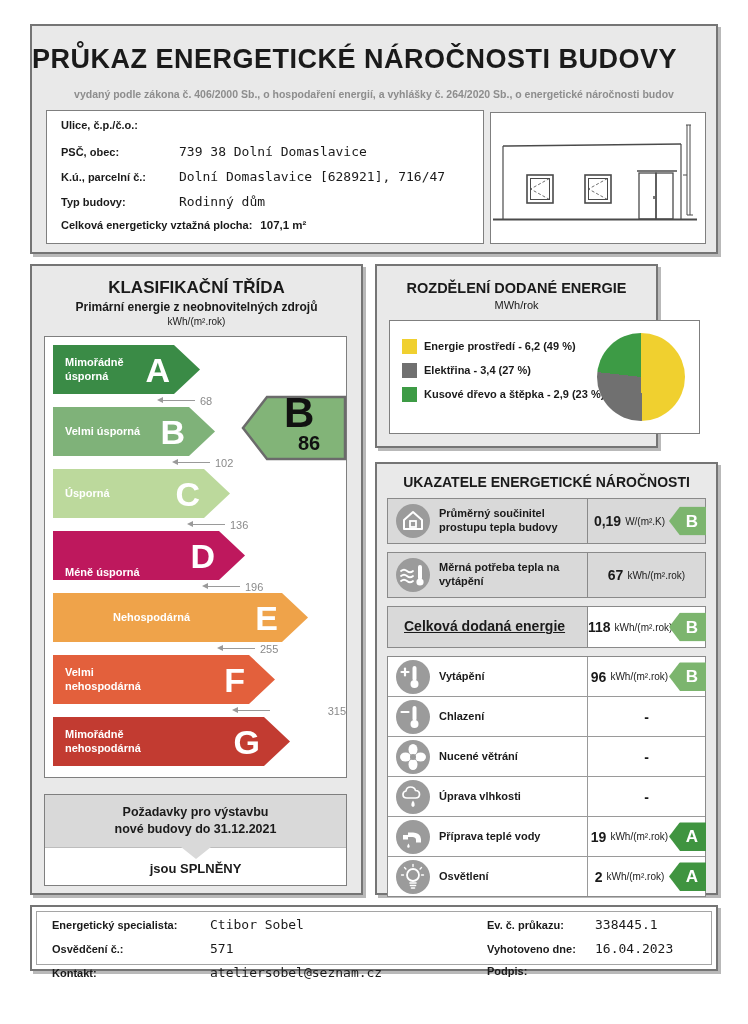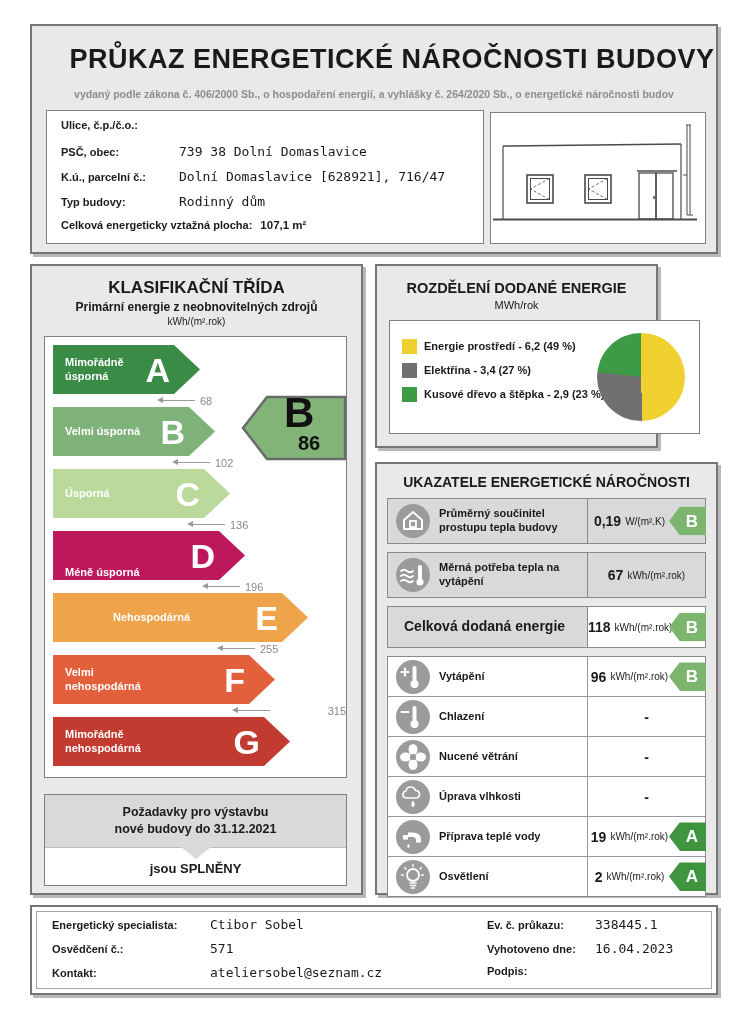--- a/index.html
+++ b/index.html
@@ -4,21 +4,21 @@
 <style>
   html,body{margin:0;padding:0;}
   body{
     width:748px;height:1024px;position:relative;background:#ffffff;
     font-family:"Liberation Sans", sans-serif;color:#1a1a1a;overflow:hidden;
   }
   .panel{position:absolute;background:#e9e9e9;border:2px solid #757575;box-shadow:3px 3px 0 #b9b9b9;box-sizing:border-box;}
   .white-inset{position:absolute;background:#ffffff;border:1px solid #7f7f7f;box-sizing:border-box;}
 
   
-  .hdr-title{position:absolute;top:18px;left:0;right:0;text-align:center;font-size:27px;font-weight:bold;letter-spacing:.5px;padding-left:36px;}
+  .hdr-title{position:absolute;top:18px;left:0;right:0;text-align:left;font-size:27px;font-weight:bold;letter-spacing:.5px;}
   .hdr-sub{position:absolute;top:62px;left:0;right:0;text-align:center;font-size:10.5px;font-weight:bold;color:#8d8d8d;}
   .info-box{left:14px;top:84px;width:438px;height:134px;padding:8px 14px;}
   .info-row{display:flex;align-items:baseline;height:25px;}
   .info-lbl{font-size:11px;font-weight:bold;width:118px;flex:none;}
   .info-lbl.wide{width:auto;margin-right:8px;}
   .info-val{font-family:"DejaVu Sans Mono", monospace;font-size:13px;}
   .info-val.bold{font-family:"Liberation Sans", sans-serif;font-weight:bold;font-size:11.5px;}
   .house-box{left:458px;top:86px;width:216px;height:132px;}
 
   
@@ -67,29 +67,29 @@
   .ind-label.big{font-size:14px;padding-left:8px;}
   .ind-value{flex:1;display:flex;align-items:center;justify-content:center;gap:4px;}
   .ind-value.pad{padding-right:34px;}
   .val-num{font-size:14px;font-weight:bold;}
   .val-unit{font-size:10px;}
   .badge{position:absolute;right:-1px;top:50%;transform:translateY(-50%);width:37px;height:29px;
     clip-path:polygon(0 50%, 11px 0, 100% 0, 100% 100%, 11px 100%);
     display:flex;align-items:center;justify-content:center;padding-left:9px;box-sizing:border-box;
     color:#fff;font-size:17px;font-weight:bold;}
   .ind-row.r3{height:42px;background:#ffffff;}
-  .ind-row.r3 .ind-left{background:#d9d9d9;}
+  .ind-row.r3 .ind-left{background:#d9d9d9;text-decoration:underline;}
   .ind-table{border:1px solid #8a8a8a;background:#fff;}
   .ind-table .t-row{position:relative;display:flex;align-items:center;height:39px;border-bottom:1px solid #9a9a9a;}
   .ind-table .t-row:last-child{border-bottom:none;}
   .ind-table .ind-left{border-right:1px solid #9a9a9a;}
   .icon-circle{flex:none;}
 
   
-  .footer{position:absolute;left:30px;top:905px;width:688px;height:90px;background:#fff;border:2px solid #757575;box-shadow:3px 3px 0 #b9b9b9;box-sizing:border-box;}
+  .footer{position:absolute;left:30px;top:905px;width:688px;height:66px;background:#fff;border:2px solid #757575;box-shadow:3px 3px 0 #b9b9b9;box-sizing:border-box;}
   .footer-inner{position:absolute;inset:4px;border:1px solid #a5a5a5;}
   .f-col{position:absolute;top:10px;}
   .f-col.left{left:20px;}
   .f-col.right{left:455px;}
   .f-row{display:flex;align-items:baseline;height:24px;}
   .f-lbl{font-size:11px;font-weight:bold;}
   .f-col.left .f-lbl{width:158px;}
   .f-col.right .f-lbl{width:108px;}
   .f-val{font-family:"DejaVu Sans Mono", monospace;font-size:13px;}
 </style>

